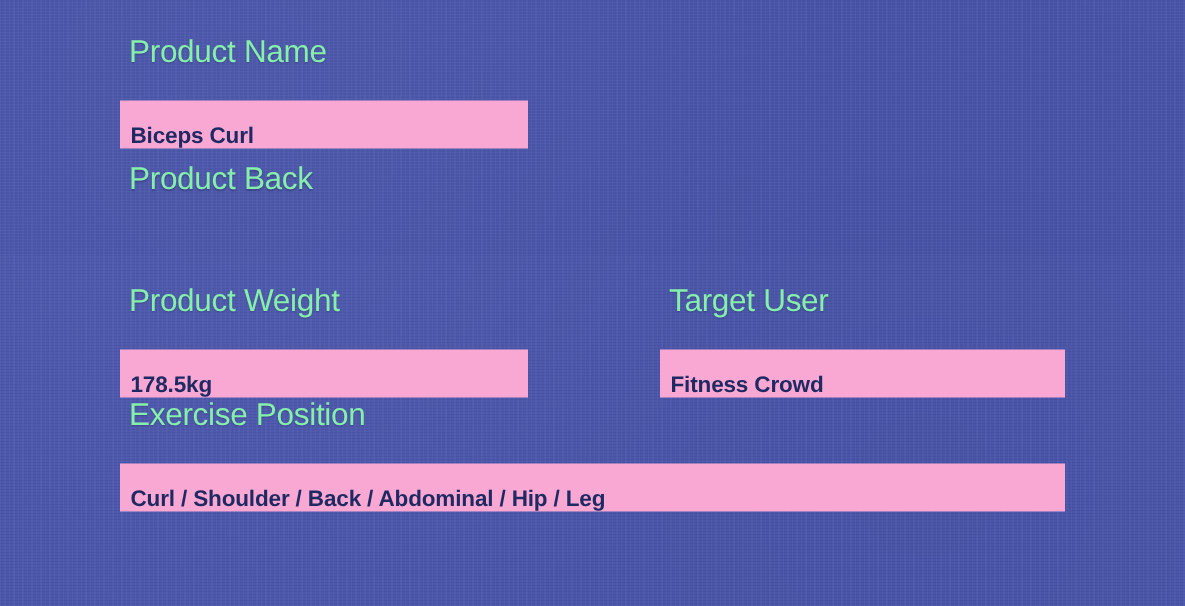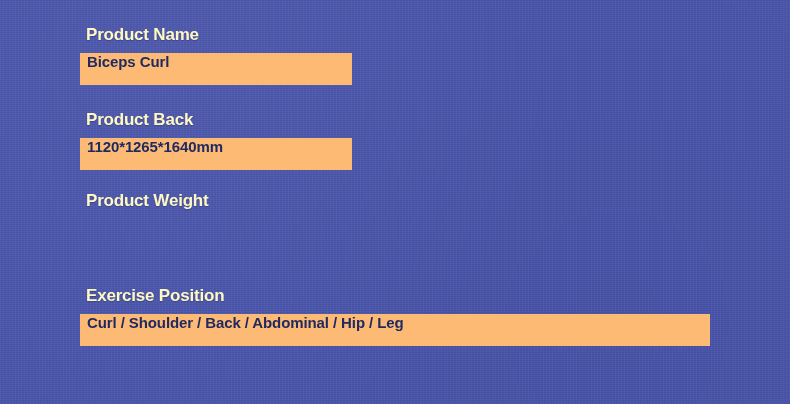--- a/index.html
+++ b/index.html
@@ -46,36 +46,36 @@
     position: absolute;
     inset: 0;
     z-index: 2;
   }
 
   .field {
     position: absolute;
   }
 
   .field-label {
-    color: #fef9c3;
-    font-size: 17px;
-    font-weight: bold;
+    color: #86efac;
+    font-size: 21px;
+    font-weight: normal;
     line-height: 25px;
     letter-spacing: -0.2px;
     padding-left: 6px;
     white-space: nowrap;
     text-shadow: 0 1px 1px rgba(22,28,70,0.30);
   }
 
   .field-value-box {
-    margin-top: 6px;
+    margin-top: 20px;
     height: 32px;
-    background: #fdba74;
+    background: #f9a8d4;
     display: flex;
-    align-items: flex-start;
+    align-items: flex-end;
   }
 
   .field-value {
     color: #1f2a63;
     font-size: 15px;
     font-weight: bold;
     line-height: 17px;
     letter-spacing: -0.1px;
     padding-left: 7px;
     white-space: nowrap;
@@ -84,51 +84,57 @@
   }
 
   
   .col-left  { left: 80px;  width: 272px; }
   .col-right { left: 440px; width: 270px; }
   .col-full  { left: 80px;  width: 630px; }
 
   .row-1 { top: 22px;  }
   .row-2 { top: 107px; }
   .row-3 { top: 188px; }
-  .row-4 { top: 283px; }
+  .row-4 { top: 264px; }
 </style>
 </head>
 <body>
 
 <div id="texture-overlay"></div>
 
 <div id="spec-sheet">
 
   <div class="field col-left row-1">
     <div class="field-label">Product Name</div>
     <div class="field-value-box">
       <div class="field-value">Biceps Curl</div>
     </div>
   </div>
 
   <div class="field col-right row-1">
   </div>
 
   <div class="field col-left row-2">
     <div class="field-label">Product Back</div>
-    <div class="field-value-box">
-      <div class="field-value">1120*1265*1640mm</div>
-    </div>
   </div>
 
 
   <div class="field col-left row-3">
     <div class="field-label">Product Weight</div>
+    <div class="field-value-box">
+      <div class="field-value">178.5kg</div>
+    </div>
   </div>
 
+  <div class="field col-right row-3">
+    <div class="field-label">Target User</div>
+    <div class="field-value-box">
+      <div class="field-value">Fitness Crowd</div>
+    </div>
+  </div>
 
   <div class="field col-full row-4">
     <div class="field-label">Exercise Position</div>
     <div class="field-value-box">
       <div class="field-value">Curl / Shoulder / Back / Abdominal / Hip / Leg</div>
     </div>
   </div>
 
 </div>
 

